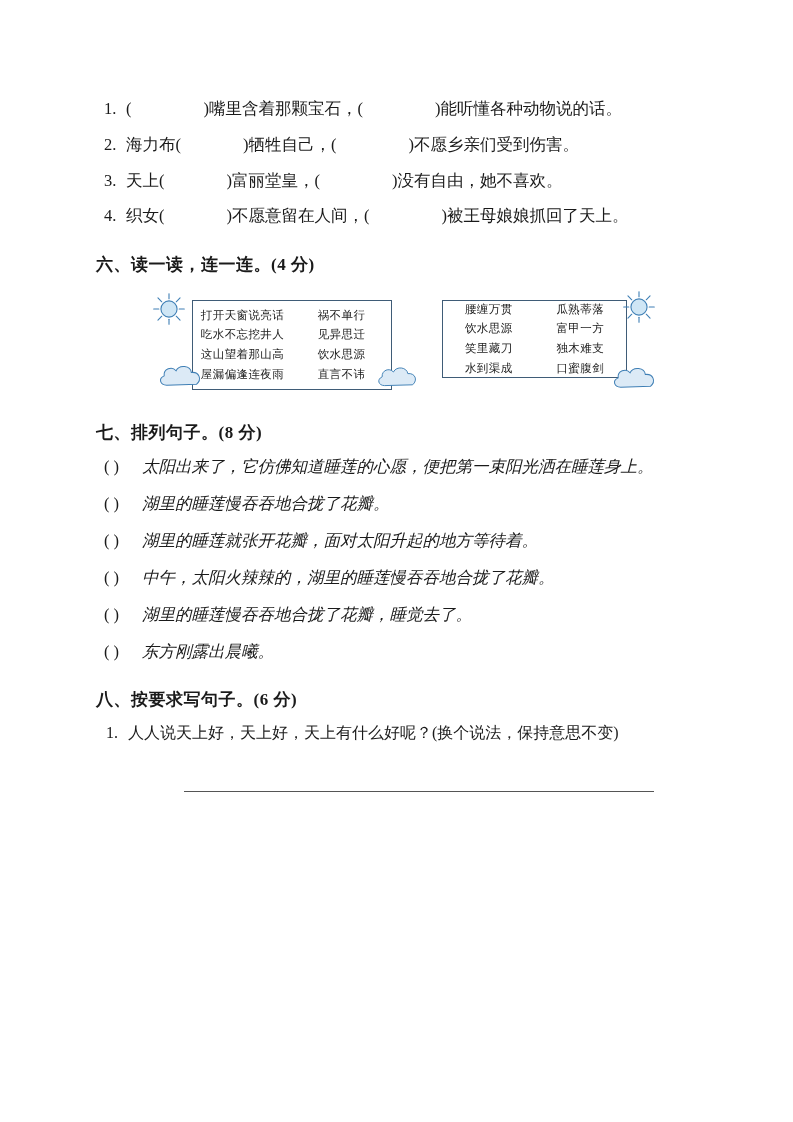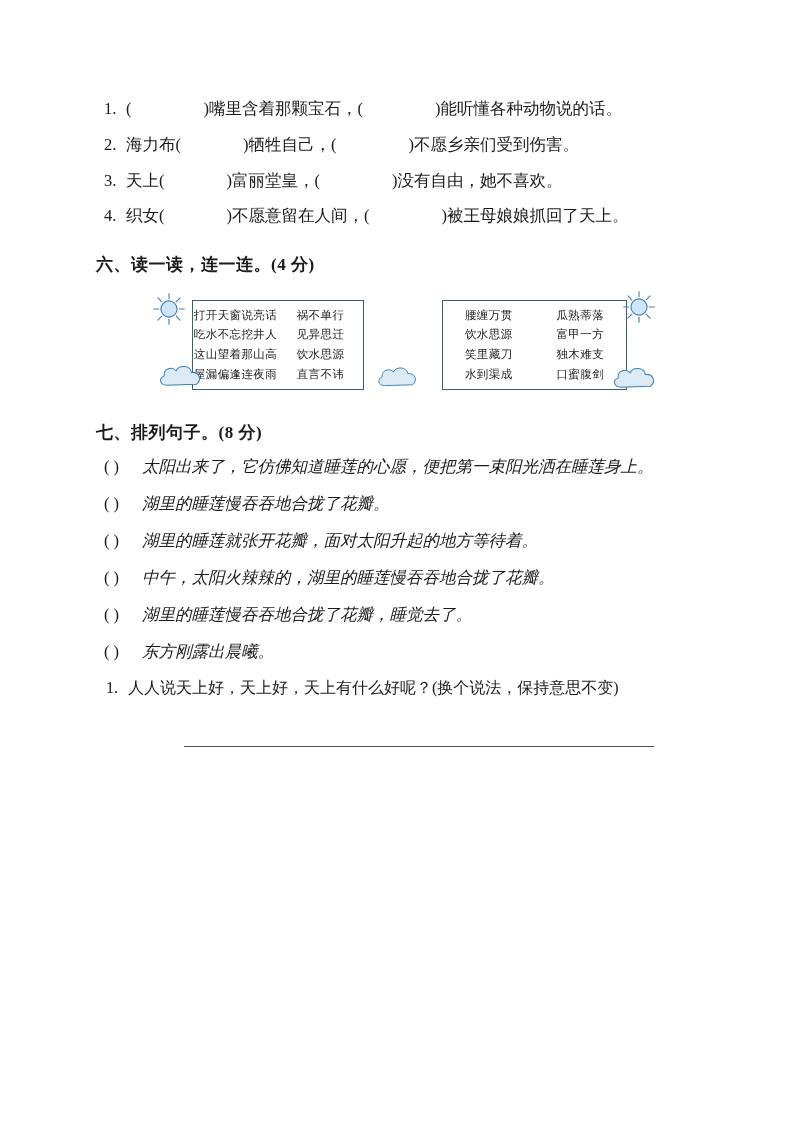--- a/index.html
+++ b/index.html
@@ -77,22 +77,22 @@
   }
   .match-box {
     position: absolute;
     top: 14px;
     border: 1.4px solid #3f5c77;
     background: #ffffff;
     box-sizing: border-box;
     display: flex;
     z-index: 3;
   }
-  .match-box.left { left: 48px; width: 172px; height: 90px; }
-  .match-box.right { left: 298px; width: 185px; height: 90px; }
+  .match-box.left { left: 48px; width: 200px; height: 90px; }
+  .match-box.right { left: 298px; width: 185px; height: 78px; }
   .col {
     flex: 1 1 50%;
     display: flex;
     flex-direction: column;
     justify-content: center;
     align-items: center;
     padding: 3px 0;
     box-sizing: border-box;
   }
   .col .cell {
@@ -277,20 +277,23 @@
       <li class="order-item">
         <span class="order-paren">(          )</span>
         <span class="order-text">湖里的睡莲慢吞吞地合拢了花瓣，睡觉去了。</span>
       </li>
       <li class="order-item">
         <span class="order-paren">(          )</span>
         <span class="order-text">东方刚露出晨曦。</span>
       </li>
     </ul>
 
+    <div class="sec-head">
+      <span>八、按要求写句子。</span><span class="score">(6 分)</span>
+    </div>
 
     <ul class="req-list">
       <li class="req-item">
         <span class="req-num">1.</span>
         <span class="req-text">人人说天上好，天上好，天上有什么好呢？(换个说法，保持意思不变)</span>
       </li>
     </ul>
 
     <hr class="answer-rule">
   </div>

